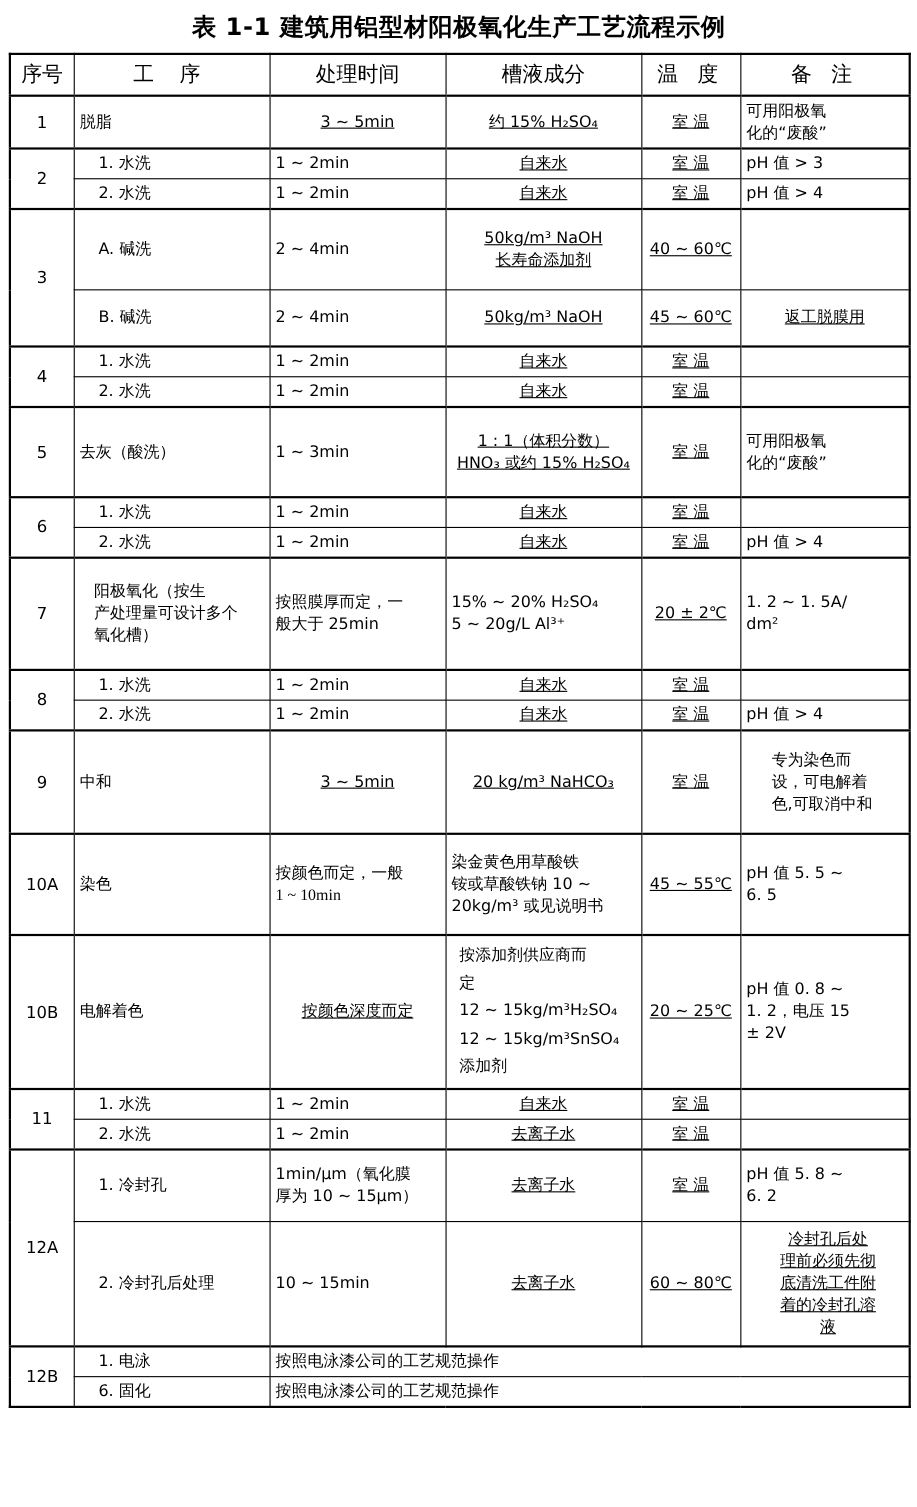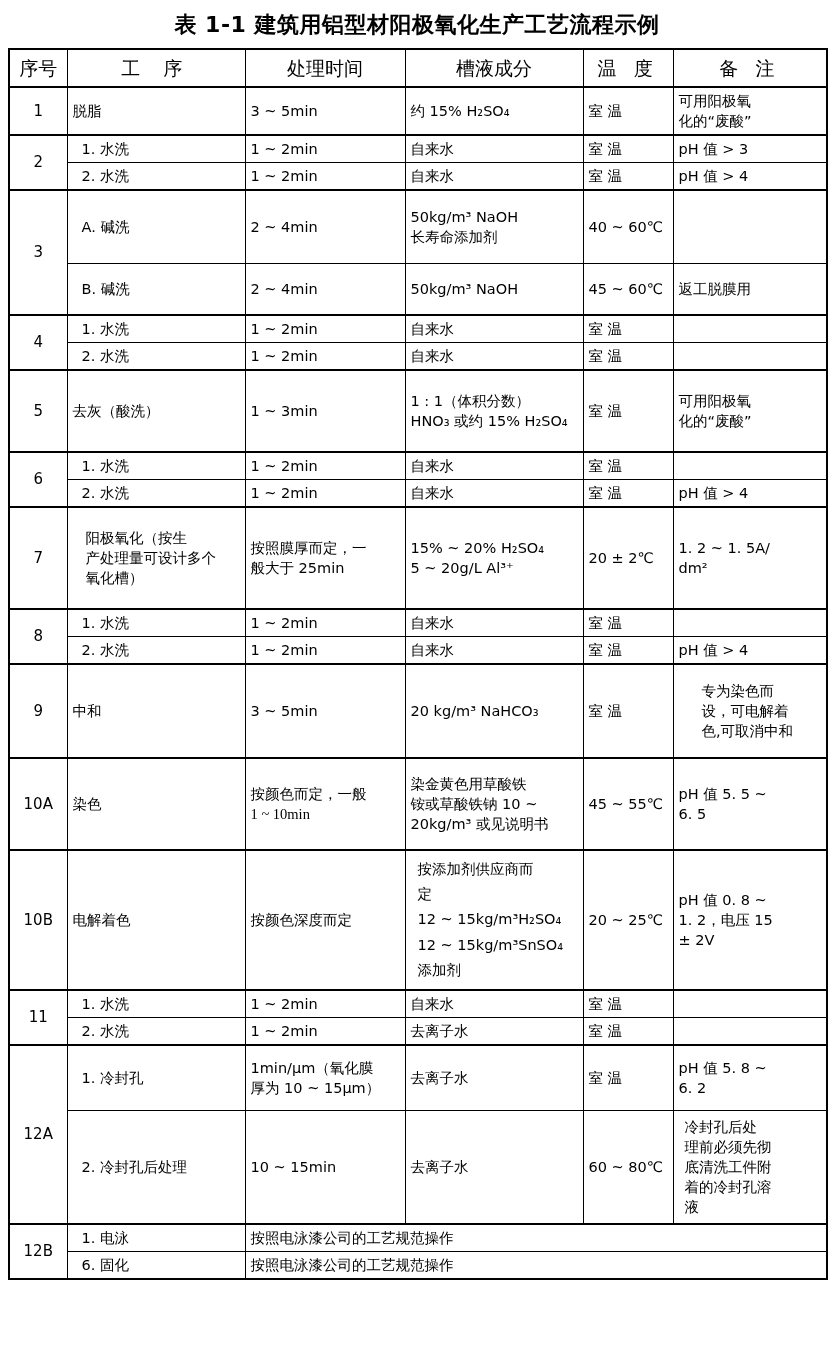--- a/index.html
+++ b/index.html
@@ -62,22 +62,22 @@
   .sp2 { letter-spacing: 0.3em; }
 
   td.idx {
     text-align: center;
     font-size: 15px;
   }
   td.proc-name {
     text-align: left;
     padding-left: 12px;
   }
-  td.proc-name.indent { padding-left: 14px; }
-  td.ctr { text-align: left; }
+  td.proc-name.indent { padding-left: 22px; }
+  td.ctr { text-align: center; text-decoration: underline; }
   td.lft { text-align: left; padding-left: 14px; }
   td.mid-left { text-align: left; padding-left: 20px; }
 
   
   tr.grp-top > td, tr.grp-top > th {
     border-top: 2.5px solid #000;
   }
   .tight { line-height: 1.3; }
   .b { font-weight: bold; }
 </style>

